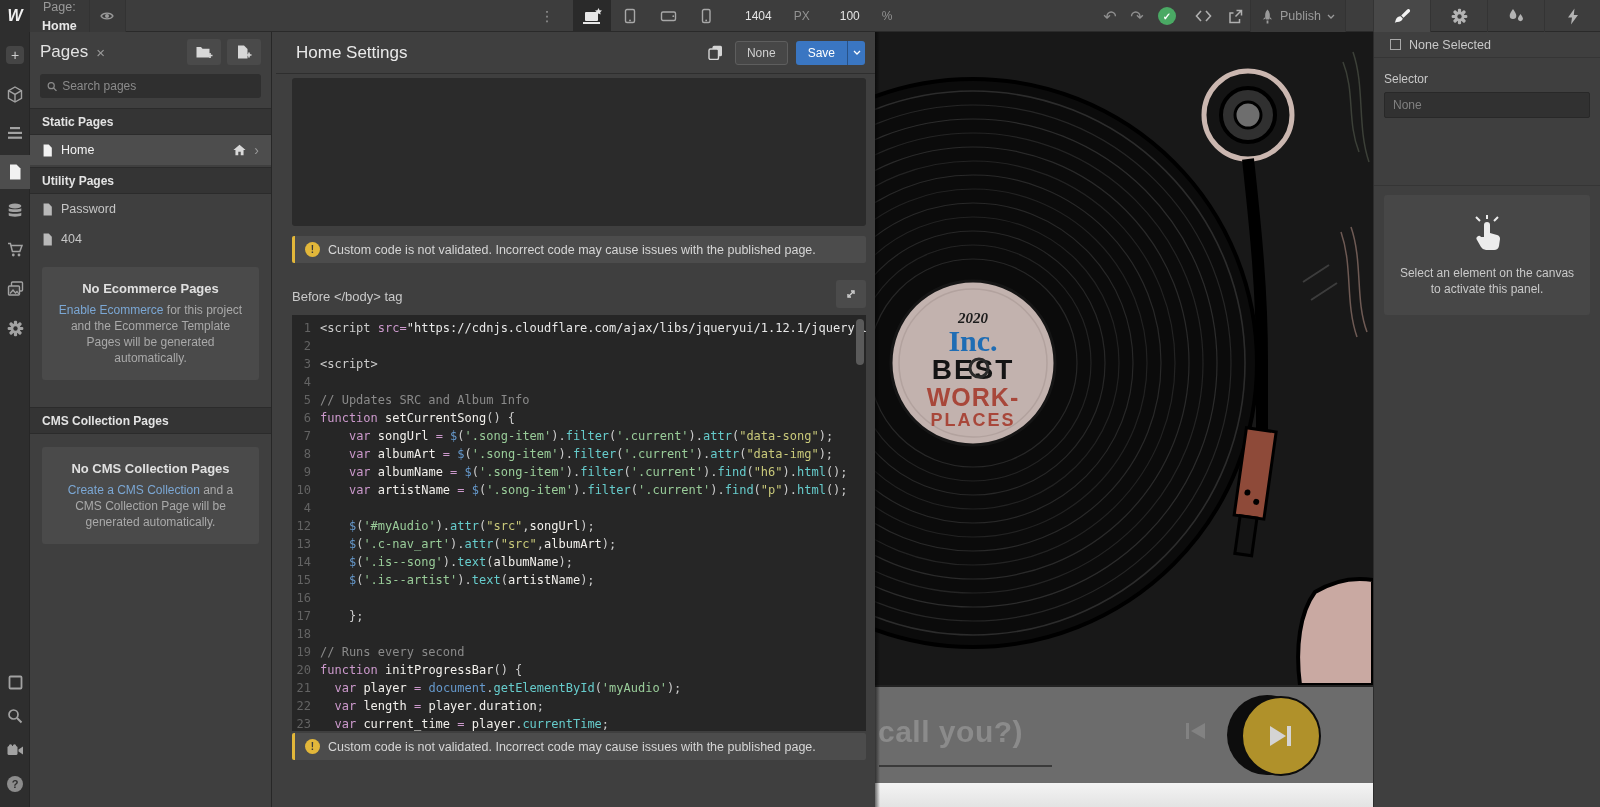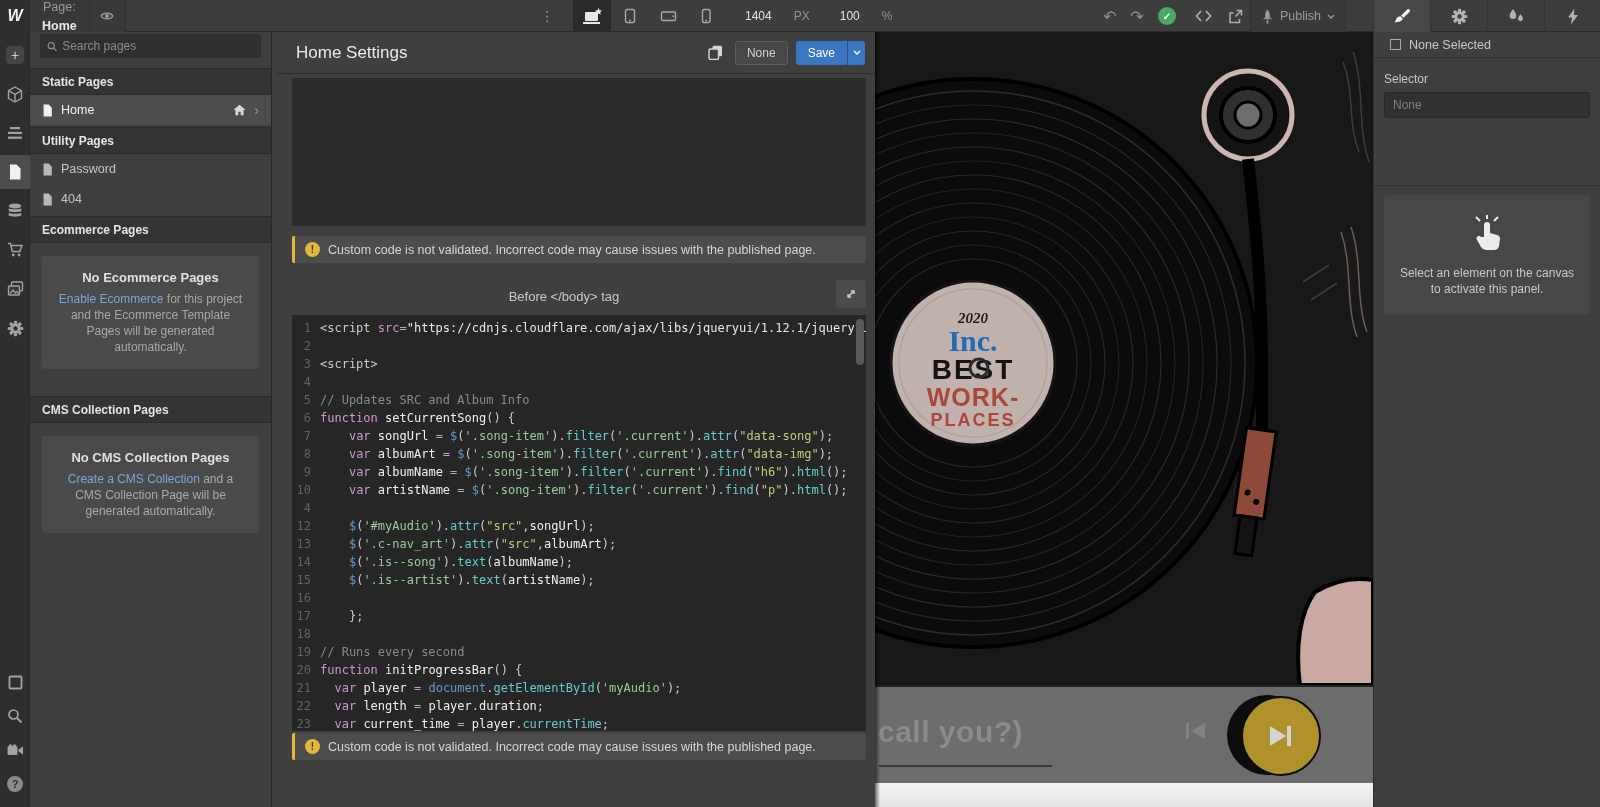--- a/index.html
+++ b/index.html
@@ -102,21 +102,21 @@
     background:#2b2b2b; border-radius:3px; }
   .warnbar { position:absolute; left:16px; width:574px; height:27px; background:#4c4c4c;
     border-left:3px solid #e2b73a; border-radius:2px; display:flex; align-items:center;
     padding:0 10px; gap:8px; }
   .warnbar .wic { width:15px; height:15px; min-width:15px; border-radius:50%; background:#e2b73a;
     color:#3a3a3a; font-weight:bold; font-size:10px; display:flex; align-items:center;
     justify-content:center; }
   .warnbar .wtxt { color:#d6d6d6; font-size:12.5px; }
   .warn1 { top:204px; } .warn2 { top:701px; }
   .codelabel-row { position:absolute; left:16px; top:246px; width:574px; height:30px;
-    display:flex; align-items:flex-end;text-align:center; }
+    display:flex; align-items:flex-end; }
   .codelabel { font-size:13px; color:#c9c9c9; flex:1; padding-bottom:4px; }
   .expand-btn { width:30px; height:28px; background:#4b4b4b; border-radius:3px; display:flex;
     align-items:center; justify-content:center; }
   .editor { position:absolute; left:16px; top:283px; width:574px; height:416px; background:#262626;
     overflow:hidden; font-family:"DejaVu Sans Mono", monospace; font-size:12px; line-height:18px; }
   .editor-inner { padding-top:4px; }
   .cm-line { display:flex; white-space:pre; }
   .cm-gut { width:28px; min-width:28px; text-align:right; padding-right:9px; color:#636363; }
   .cm-code { flex:1; }
   .tk-k { color:#cc99cc; } .tk-o { color:#cc99cc; } .tk-v { color:#f2f0ec; }
@@ -359,20 +359,36 @@
           <circle cx="7.5" cy="1.8" r="1.6" fill="#a2a2a2"></circle>
         </svg>
       </div>
       <div class="rail-ic">
         <span class="q-circle">?</span>
       </div>
     </div>
   </div>
 
   <div class="pages">
+    <div class="pages-head">
+      <span class="pages-title">Pages</span>
+      <span class="pages-close">×</span>
+      <div class="hbtn">
+        <svg width="17" height="13" viewBox="0 0 17 13">
+          <path d="M0.5,1 H5 L6.5,2.8 H13.5 V11.5 H0.5 Z" fill="#d8d8d8"></path>
+          <path d="M14,7 V12 M11.5,9.5 H16.5" stroke="#d8d8d8" stroke-width="1.6"></path>
+        </svg>
+      </div>
+      <div class="hbtn">
+        <svg width="15" height="14" viewBox="0 0 15 14">
+          <path d="M1,0.5 H7 L10.5,4 V13.5 H1 Z" fill="#d8d8d8"></path>
+          <path d="M12,7.5 V12.5 M9.5,10 H14.5" stroke="#d8d8d8" stroke-width="1.6"></path>
+        </svg>
+      </div>
+    </div>
 
     <div class="search-wrap">
       <svg width="11" height="11" viewBox="0 0 14 14">
         <circle cx="5.8" cy="5.8" r="4.2" fill="none" stroke="#8b8b8b" stroke-width="1.6"></circle>
         <line x1="9" y1="9" x2="13" y2="13" stroke="#8b8b8b" stroke-width="1.8"></line>
       </svg>
       <input type="text" placeholder="Search pages" style="">
     </div>
 
     <div class="sec-head">
@@ -399,23 +415,20 @@
       </svg>
       <span>Password</span>
     </div>
     <div class="prow">
       <svg width="11" height="13" viewBox="0 0 14 16">
         <path d="M2,0.5 H8.5 L12.5,4.5 V15.5 H2 Z" fill="#b9b9b9"></path>
       </svg>
       <span>404</span>
     </div>
 
-    <div class="sec-head" style="margin-top:2px">
-      <span>Ecommerce Pages</span>
-    </div>
     <div class="empty-card">
       <h4>No Ecommerce Pages</h4>
       <p><span class="lnk">Enable Ecommerce</span><span> for this project and the Ecommerce Template Pages will be generated automatically.</span></p>
     </div>
 
     <div class="gap8"></div>
     <div class="sec-head">
       <span>CMS Collection Pages</span>
     </div>
     <div class="empty-card">

